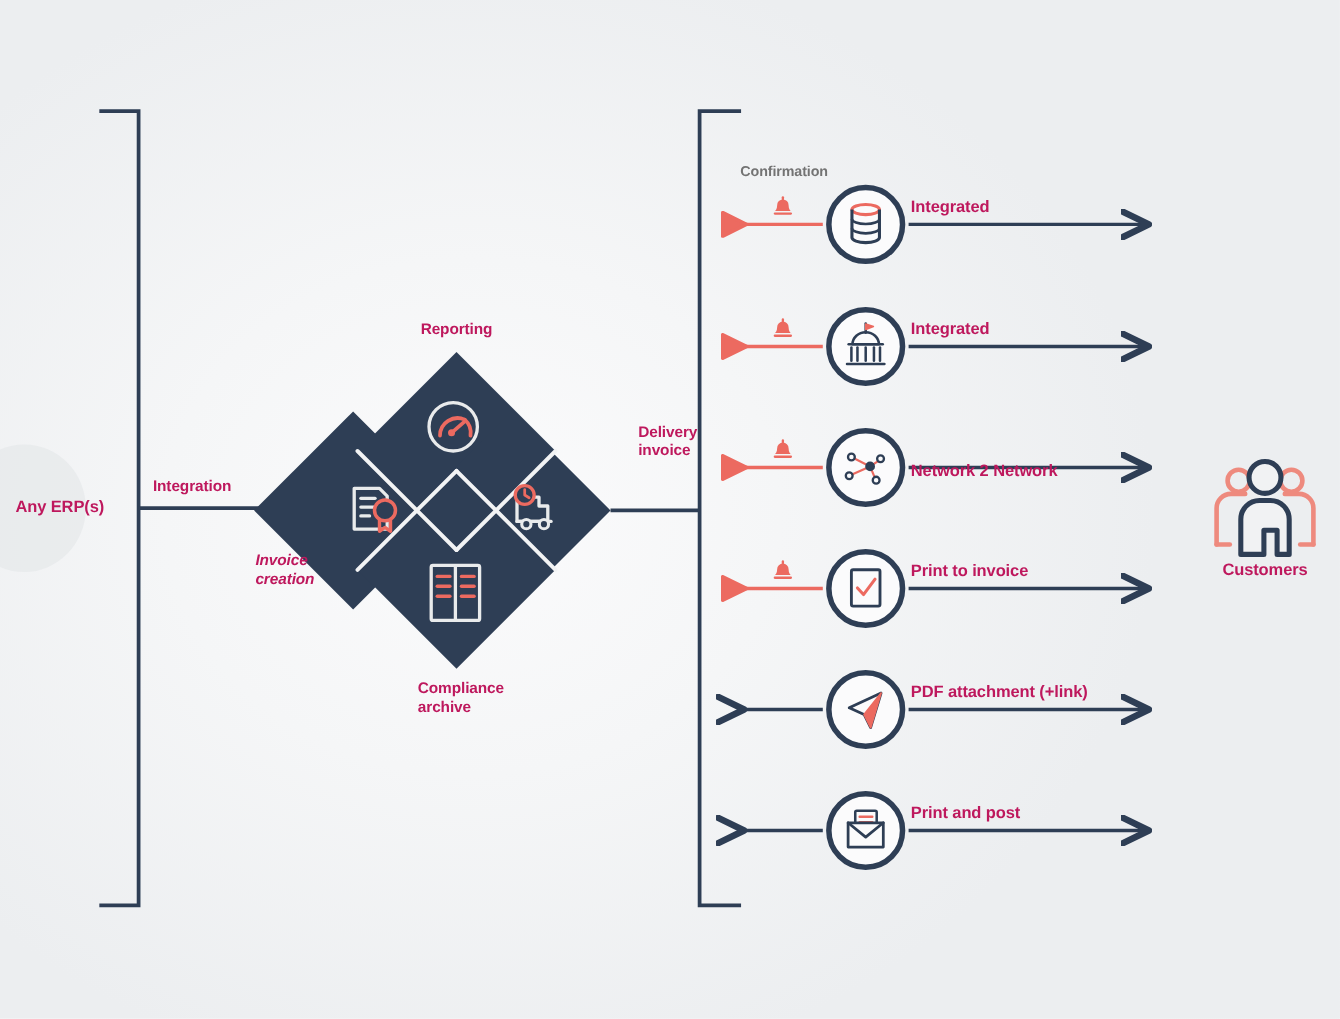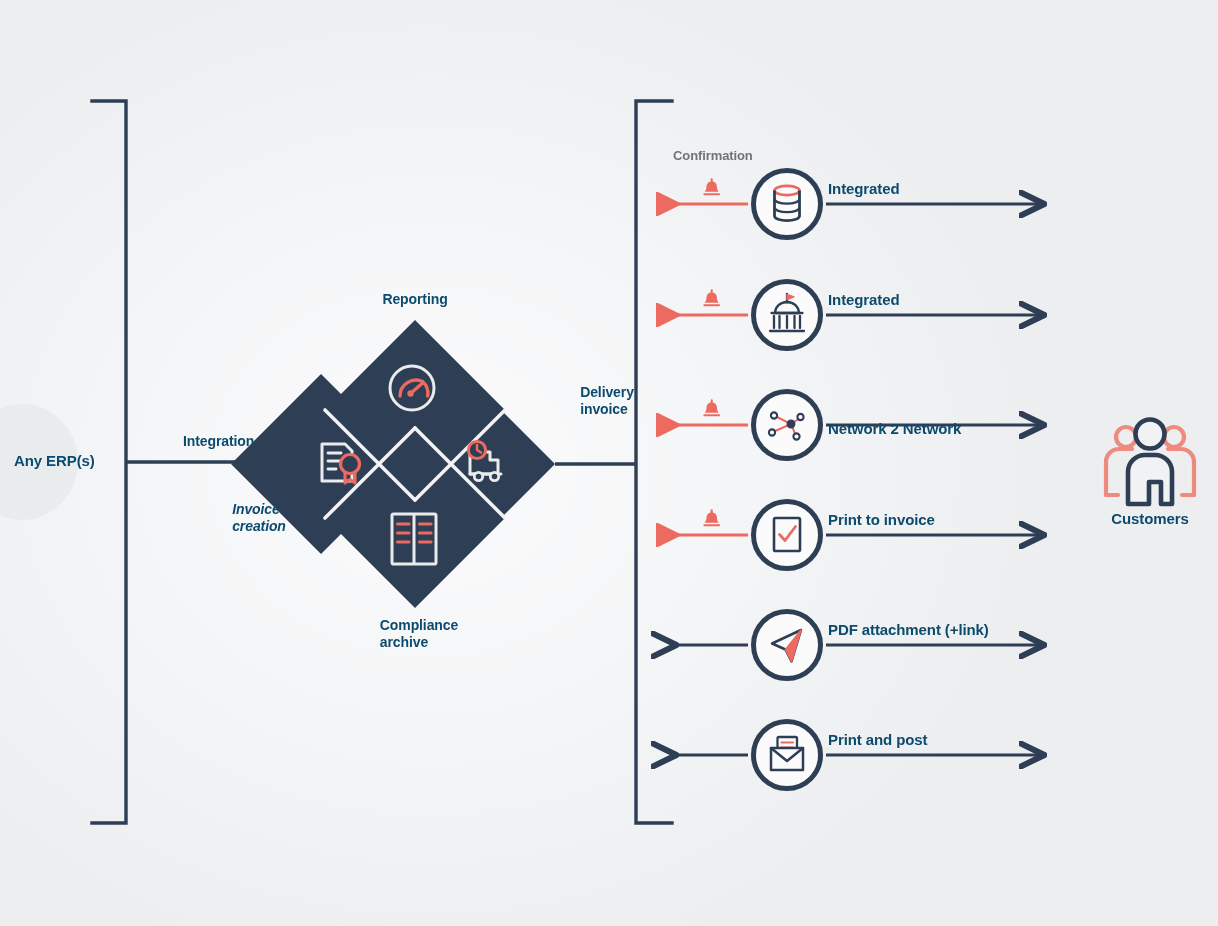--- a/index.html
+++ b/index.html
@@ -21,21 +21,21 @@
     width: 1218px; height: 926px;
   }
   #stage svg.layer {
     position: absolute; left: 0; top: 0;
     width: 1218px; height: 926px;
     pointer-events: none;
   }
   .lbl {
     position: absolute;
     font-weight: bold;
-    color: #0c4a6e;
+    color: #be185d;
     white-space: nowrap;
     line-height: 1.18;
     letter-spacing: -0.1px;
   }
   .lbl.center { text-align: left; transform: translateX(-50%); }
   .lbl.red { color: #737373; }
   .s15 { font-size: 15px; }
   .s14 { font-size: 14px; }
   .s13 { font-size: 13px; }
 </style>
@@ -253,21 +253,21 @@
         <line x1="397.5" y1="542" x2="409" y2="542"></line>
         <line x1="419.5" y1="524" x2="431" y2="524"></line>
         <line x1="419.5" y1="533" x2="431" y2="533"></line>
         <line x1="419.5" y1="542" x2="431" y2="542"></line>
       </g>
     </g>
   </svg>
 
   <div class="lbl s15" style="left:14px; top:452px;">Any ERP(s)</div>
 
-  <div class="lbl s14" style="left:139px; top:433px;margin-left:44px;">Integration</div>
+  <div class="lbl s14" style="left:139px; top:433px;">Integration</div>
 
   <div class="lbl s14 center" style="left:415px; top:291px;">Reporting</div>
 
   <div class="lbl s14 center" style="left:259px; top:501px;font-style:italic;">
     <div>Invoice</div>
     <div>creation</div>
   </div>
 
   <div class="lbl s14 center" style="left:419px; top:617px;">
     <div>Compliance</div>

